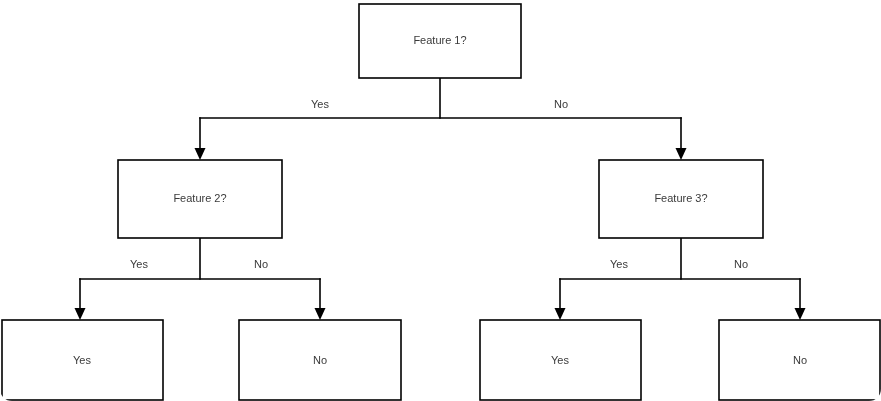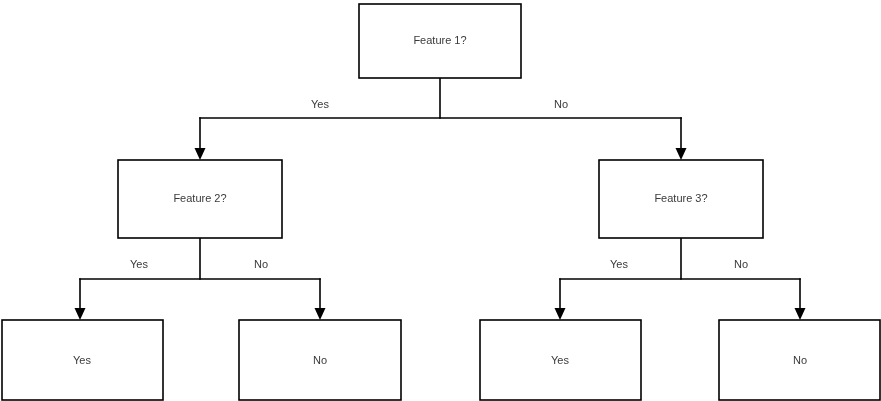--- a/index.html
+++ b/index.html
@@ -10,20 +10,21 @@
   }
   body {
     font-family: "Liberation Sans", "DejaVu Sans", sans-serif;
   }
   #canvas {
     position: relative;
     width: 881px;
     height: 401px;
     background: #ffffff;
     overflow: hidden;
+    border-radius: 12px;
   }
   #diagram-svg {
     position: absolute;
     left: 0;
     top: 0;
     width: 881px;
     height: 401px;
     display: block;
   }
   .node-box {

